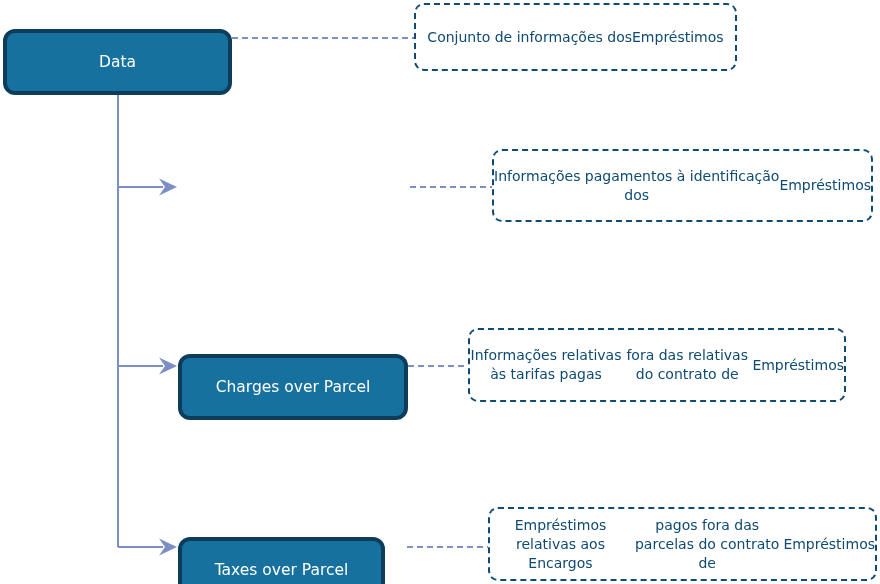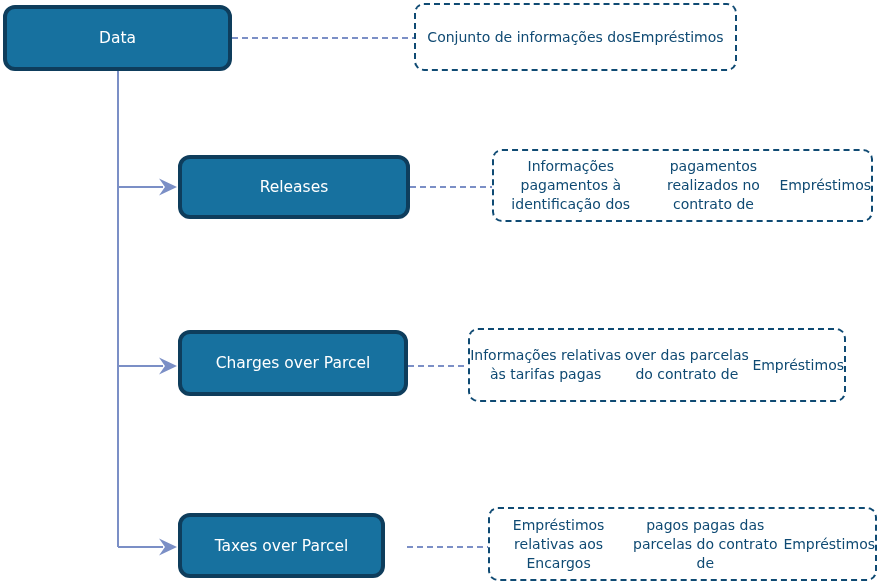--- a/index.html
+++ b/index.html
@@ -43,20 +43,21 @@
     box-sizing: border-box;
     background: var(--node-fill, #17719f);
     border: 4px solid var(--node-border, #0e3d5c);
     border-radius: 12px;
     display: flex;
     align-items: center;
     justify-content: center;
     color: var(--node-text, #ffffff);
     font-size: 15.5px;
     text-align: center;
+    margin-top: 24px;
   }
   .note {
     position: absolute;
     box-sizing: border-box;
     background: #ffffff;
     border: 2px dashed var(--note-color, #0f4a73);
     border-radius: 10px;
     display: flex;
     flex-direction: row;
     align-items: center;
@@ -87,48 +88,44 @@
     <path class="dashed-line" d="M232 38 L414 38"></path>
     <path class="dashed-line" d="M410 187 L492 187"></path>
     <path class="dashed-line" d="M408 366 L490 366"></path>
     <path class="dashed-line" d="M407 547 L488 547"></path>
   </svg>
 
   <div class="node" style="left:3px; top:5px; width:229px; height:66px;">
     <span>Data</span>
   </div>
 
-  <div class="node" style="left:178px; top:155px; width:232px; height:64px;">
-    <span>Releases</span>
-  </div>
 
   <div class="node" style="left:178px; top:330px; width:230px; height:66px;">
     <span>Charges over Parcel</span>
   </div>
 
   <div class="node" style="left:178px; top:513px; width:207px; height:65px;">
     <span>Taxes over Parcel</span>
   </div>
 
   <div class="note" style="left:414px; top:3px; width:323px; height:68px;">
     <div>Conjunto de informações dos</div>
     <div>Empréstimos</div>
   </div>
 
   <div class="note" style="left:492px; top:149px; width:381px; height:73px;">
     <div>Informações pagamentos à identificação dos</div>
-    <div>pagamentos realizados no contrato de</div>
     <div>Empréstimos</div>
   </div>
 
   <div class="note" style="left:468px; top:328px; width:378px; height:74px;">
     <div>Informações relativas às tarifas pagas</div>
-    <div>over das parcelas do contrato de</div>
+    <div>fora das relativas do contrato de</div>
     <div>Empréstimos</div>
   </div>
 
   <div class="note" style="left:488px; top:507px; width:389px; height:74px;">
     <div>Empréstimos relativas aos Encargos</div>
-    <div>pagos pagas das parcelas do contrato de</div>
+    <div>pagos fora das parcelas do contrato de</div>
     <div>Empréstimos</div>
   </div>
 
 </div>
 
 </body></html>

